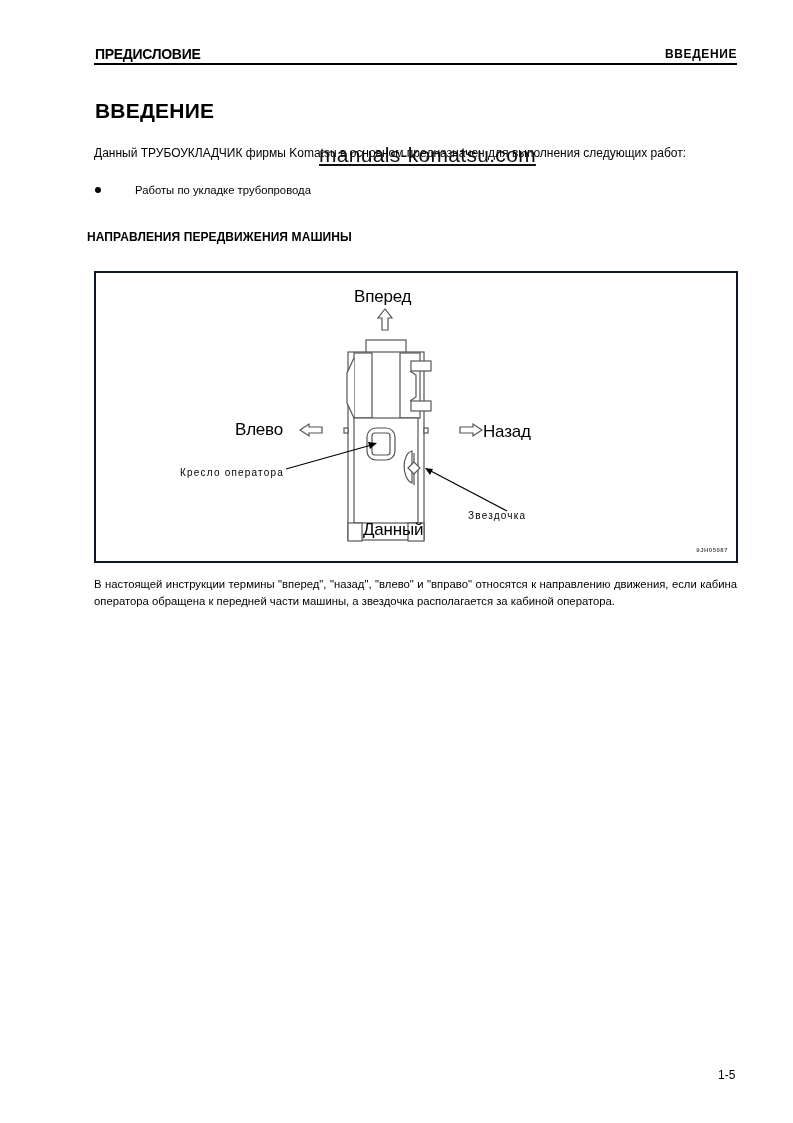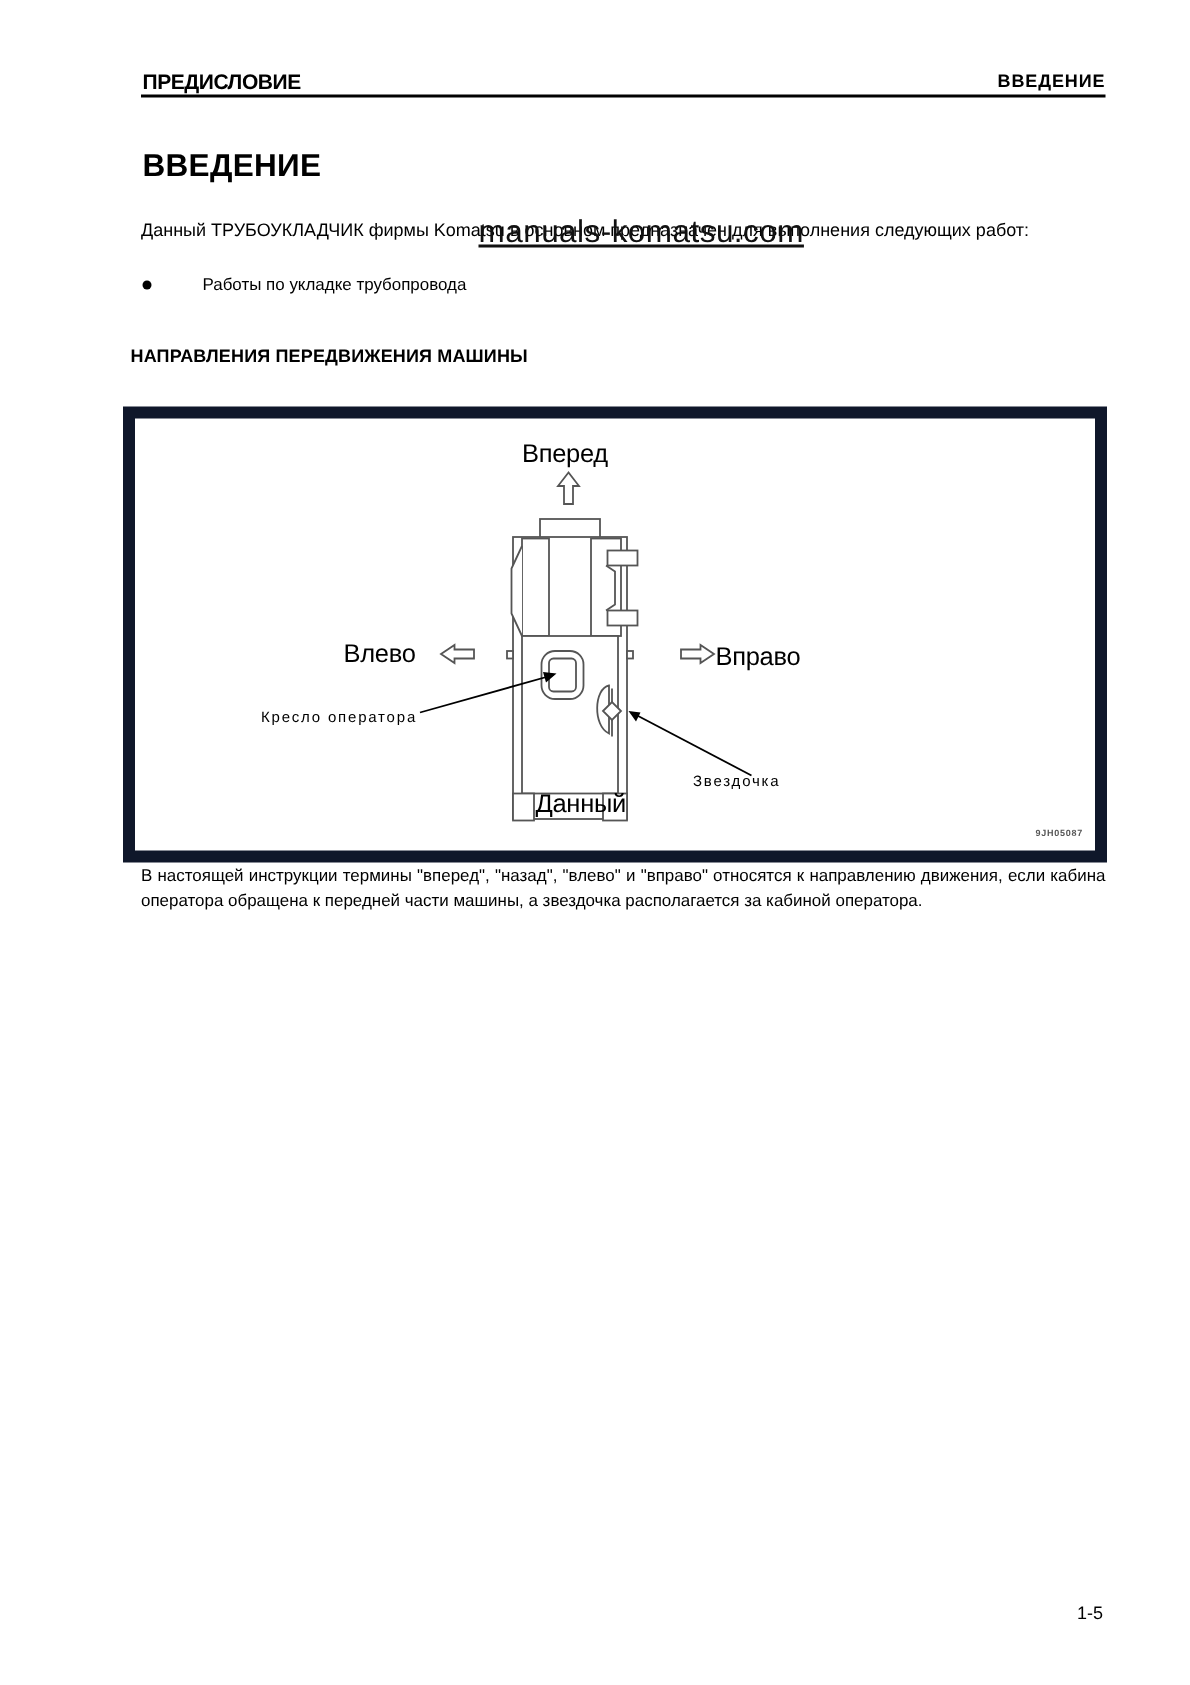--- a/index.html
+++ b/index.html
@@ -7,21 +7,21 @@
          font-family: "Liberation Sans", "DejaVu Sans", sans-serif; color: #000; }
   .hdr-left { position: absolute; left: 95px; top: 46px; font-size: 14px; font-weight: bold; letter-spacing: -0.3px; }
   .hdr-right { position: absolute; right: 56px; top: 47px; font-size: 12px; font-weight: bold; letter-spacing: 0.6px; }
   .hdr-rule { position: absolute; left: 94px; top: 63px; width: 643px; height: 2px; background: #000; }
   .h1 { position: absolute; left: 95px; top: 99px; font-size: 21px; font-weight: bold; letter-spacing: 0.2px; }
   .para1 { position: absolute; left: 94px; top: 145px; width: 643px; font-size: 12px; line-height: 16px; letter-spacing: 0; text-align: justify; }
   .watermark { position: absolute; left: 319px; top: 143px; font-size: 21px; color: #111; letter-spacing: 0.3px; pointer-events: none; text-decoration: underline; }
   .bullet-row { position: absolute; left: 94px; top: 184px; font-size: 11.3px; display: flex; align-items: center; gap: 18px; }
   .bullet-dot { width: 6px; height: 6px; border-radius: 50%; background: #000; margin: 0 16px 0 1px; }
   .h2 { position: absolute; left: 87px; top: 230px; font-size: 12px; font-weight: bold; letter-spacing: 0.1px; }
-  .figure { position: absolute; left: 82px; top: 271px; width: 640px; height: 288px; border: 8px solid #0f172a; text-align: center; }
+  .figure { position: absolute; left: 94px; top: 271px; width: 640px; height: 288px; border: 2px solid #0f172a; text-align: center; }
   .figure svg { position: absolute; left: 0; top: 0; }
   .fig-lbl { position: absolute; font-size: 17px; color: #000; letter-spacing: -0.2px; }
   .fig-small { position: absolute; font-size: 10px; letter-spacing: 1.2px; color: #000; }
   .fig-code { position: absolute; right: 8px; bottom: 8px; font-size: 6px; color: #555; letter-spacing: 0.5px; font-weight: bold; }
   .para2 { position: absolute; left: 94px; top: 576px; width: 643px; font-size: 11.3px; line-height: 16.5px; text-align: justify; }
   .page-num { position: absolute; left: 718px; top: 1068px; font-size: 12px; }
 </style>
 </head>
 <body>
 
@@ -79,21 +79,21 @@
       <line x1="411" y1="238" x2="331" y2="196"></line>
     </g>
     <g fill="#000">
       <path d="M281 170 L272 169 L274 176 Z"></path>
       <path d="M329 195 L334 202 L337 196 Z"></path>
     </g>
   </svg>
   <span class="fig-lbl" style="left:258px; top:14px;">Вперед</span>
   <span class="fig-lbl" style="left:267px; top:247px;">Данный</span>
   <span class="fig-lbl" style="left:139px; top:147px;">Влево</span>
-  <span class="fig-lbl" style="left:387px; top:149px;">Вправо</span>
+  <span class="fig-lbl" style="left:387px; top:149px;">Назад</span>
   <span class="fig-small" style="left:84px; top:194px;">Кресло оператора</span>
   <span class="fig-small" style="left:372px; top:237px;">Звездочка</span>
   <span class="fig-code">9JH05087</span>
 </div>
 
 <div class="para2">В настоящей инструкции термины "вперед", "назад", "влево" и "вправо" относятся к направлению движения, если кабина оператора обращена к передней части машины, а звездочка располагается за кабиной оператора.</div>
 
 <div class="page-num">1-5</div>
 
 </body></html>

